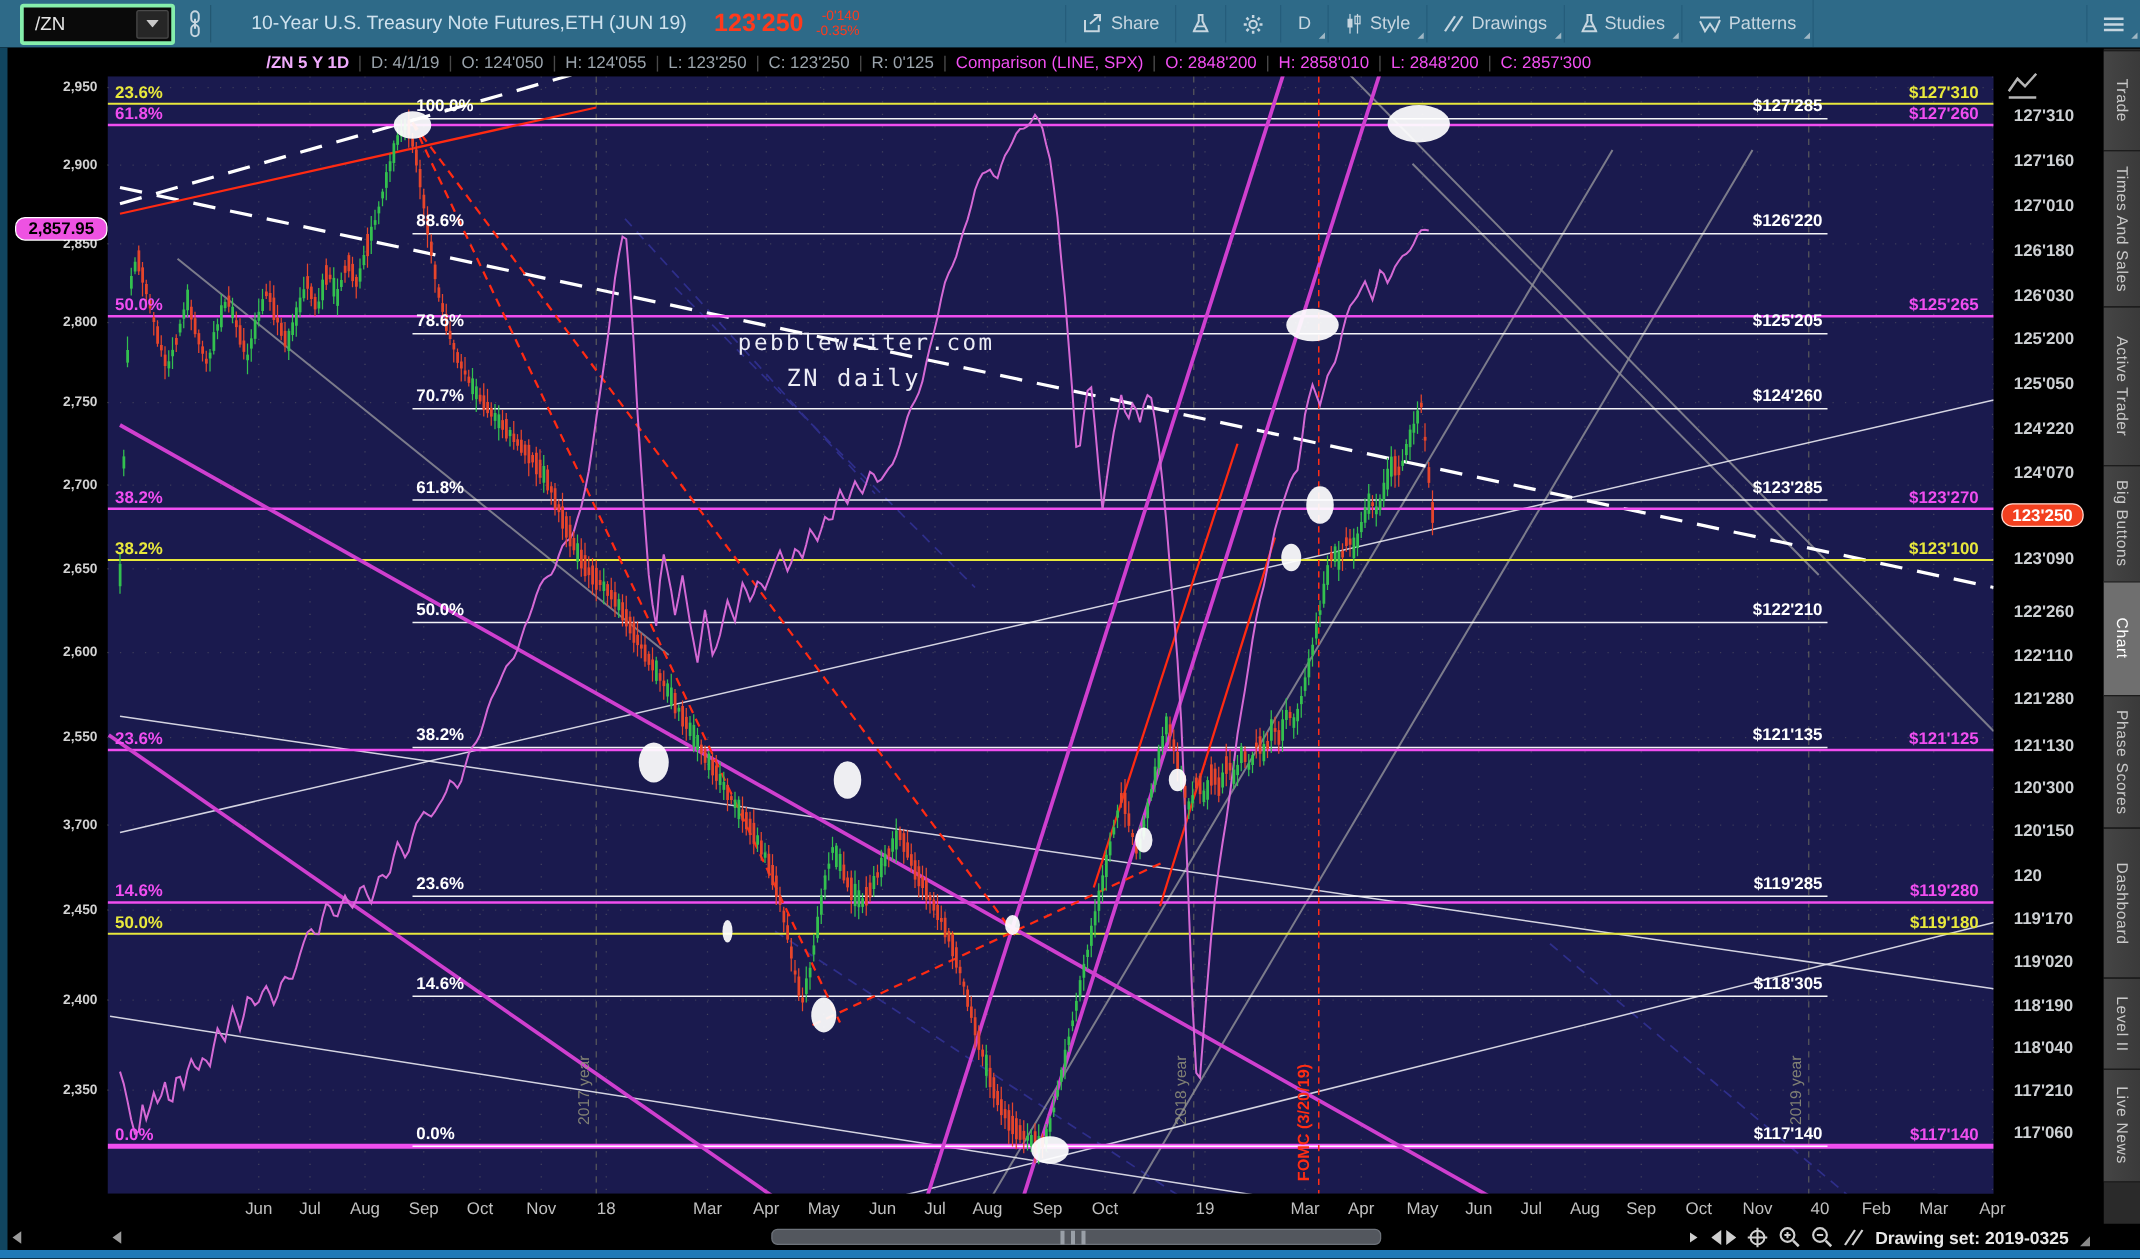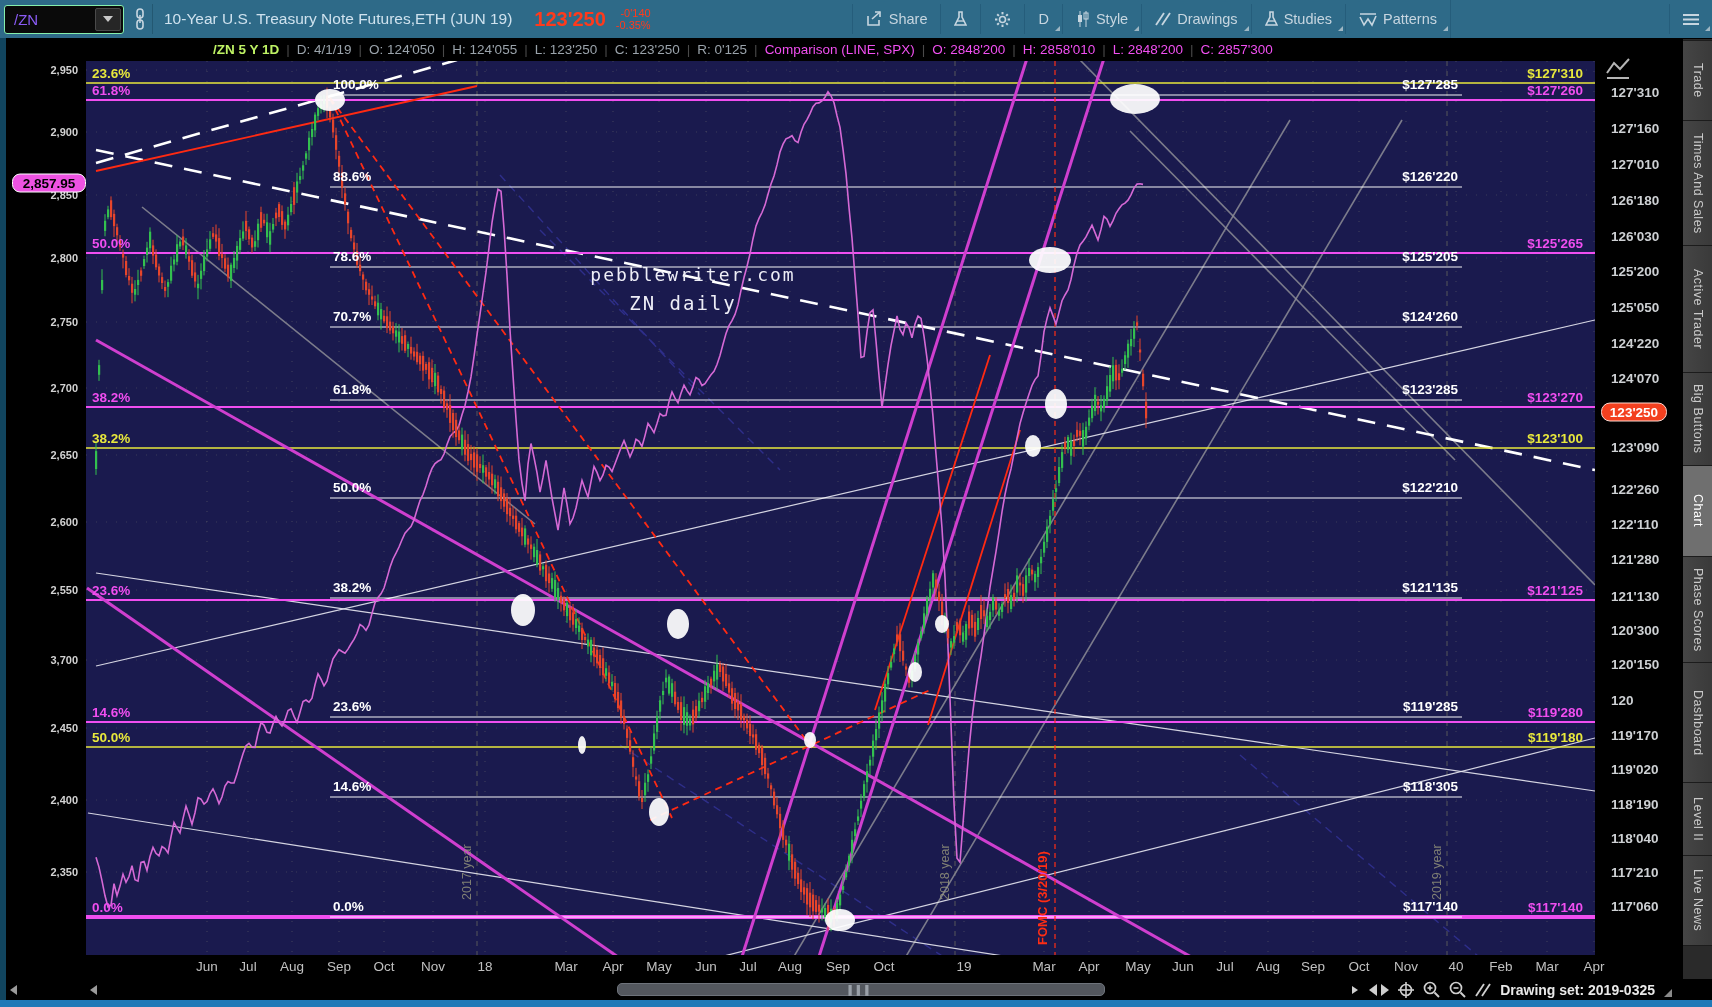--- a/index.html
+++ b/index.html
@@ -1,42 +1,42 @@
 <!DOCTYPE html>
 <html><head>
 <meta charset="utf-8">
 <style>
   html,body{margin:0;padding:0;background:#000;}
   #app{position:relative;width:1712px;height:1007px;overflow:hidden;background:#000;
        font-family:"Liberation Sans",sans-serif;-webkit-font-smoothing:antialiased;}
   
   #toolbar{position:absolute;left:0;top:0;width:1712px;height:38px;background:#2e6a88;
            display:flex;align-items:center;border-bottom:1px solid #17455c;}
-  .sym-box{margin-left:4px;width:118px;height:27px;background:#0a0a0a;border:1px solid #86efac;
-           border-radius:3px;display:flex;align-items:center;color:#8b5cf6;font-size:15px;}
+  .sym-box{margin-left:16px;width:118px;height:27px;background:#0a0a0a;border:3px solid #86efac;
+           border-radius:3px;display:flex;align-items:center;color:#e5e5e5;font-size:15px;}
   .sym-box .sym-txt{flex:1;padding-left:9px;}
   .sym-dd{width:24px;height:21px;margin-right:2px;background:#262626;border:1px solid #4a4a4a;
           border-radius:2px;display:flex;align-items:center;justify-content:center;}
   .tb-ico{display:flex;align-items:center;justify-content:center;color:#c7d6e0;}
   .tb-sep{width:1px;height:30px;background:#235872;margin:0 6px;}
-  #tb-title{color:#cfe2ee;font-size:15.5px;margin-left:5px;white-space:nowrap;}
+  #tb-title{color:#cfe2ee;font-size:15.5px;margin-left:26px;white-space:nowrap;}
   #tb-price{color:#ff3a1c;font-size:20px;font-weight:bold;margin-left:22px;}
   .tb-chg{display:flex;flex-direction:column;margin-left:10px;line-height:12px;}
   .tb-chg span{color:#ff3a1c;font-size:11px;text-align:right;}
   #tb-buttons{display:flex;align-items:center;height:38px;margin-left:auto;}
   .tb-btn{position:relative;display:flex;align-items:center;gap:6px;color:#c7d6e0;font-size:14.5px;
           padding:0 13px;height:30px;border-left:1px solid #255d7b;cursor:default;white-space:nowrap;}
   .tb-btn .dd-corner{position:absolute;right:2px;bottom:3px;width:0;height:0;
           border-left:5px solid transparent;border-bottom:5px solid #9fb7c4;}
   .tb-gap{width:218px;height:38px;border-left:1px solid #255d7b;}
   
   #chead{position:absolute;left:0;top:38px;width:1712px;height:23px;background:#000;display:flex;
          align-items:center;font-size:13.5px;white-space:nowrap;}
   #chead .k{color:#9aa3ab;}
-  #chead .sym{color:#bef264;font-weight:bold;}
+  #chead .sym{color:#f0abfc;font-weight:bold;}
   #chead .pipe{color:#4a4a4a;margin:0 7px;}
   #chead .mag{color:#f14ff1;}
   
   #leftedge{position:absolute;left:0;top:38px;width:6px;height:962px;background:#11455f;}
   #leftaxis{position:absolute;left:0;top:61px;width:86px;height:894px;background:#000;}
   .lax{position:absolute;right:8px;color:#d2d2d2;font-size:11px;font-weight:600;transform:translateY(-50%);}
   .badge-l{position:absolute;left:12px;width:72px;background:#ee52e2;color:#000;font-size:13.5px;
            font-weight:bold;text-align:center;border-radius:8px;padding:1px 0;transform:translateY(-50%);border:1px solid #fff;}
   #rightaxis{position:absolute;left:1595px;top:61px;width:104px;height:946px;background:#000;}
   .rax{position:absolute;left:16px;color:#cdd0d3;font-size:13.5px;font-weight:600;transform:translateY(-50%);}

